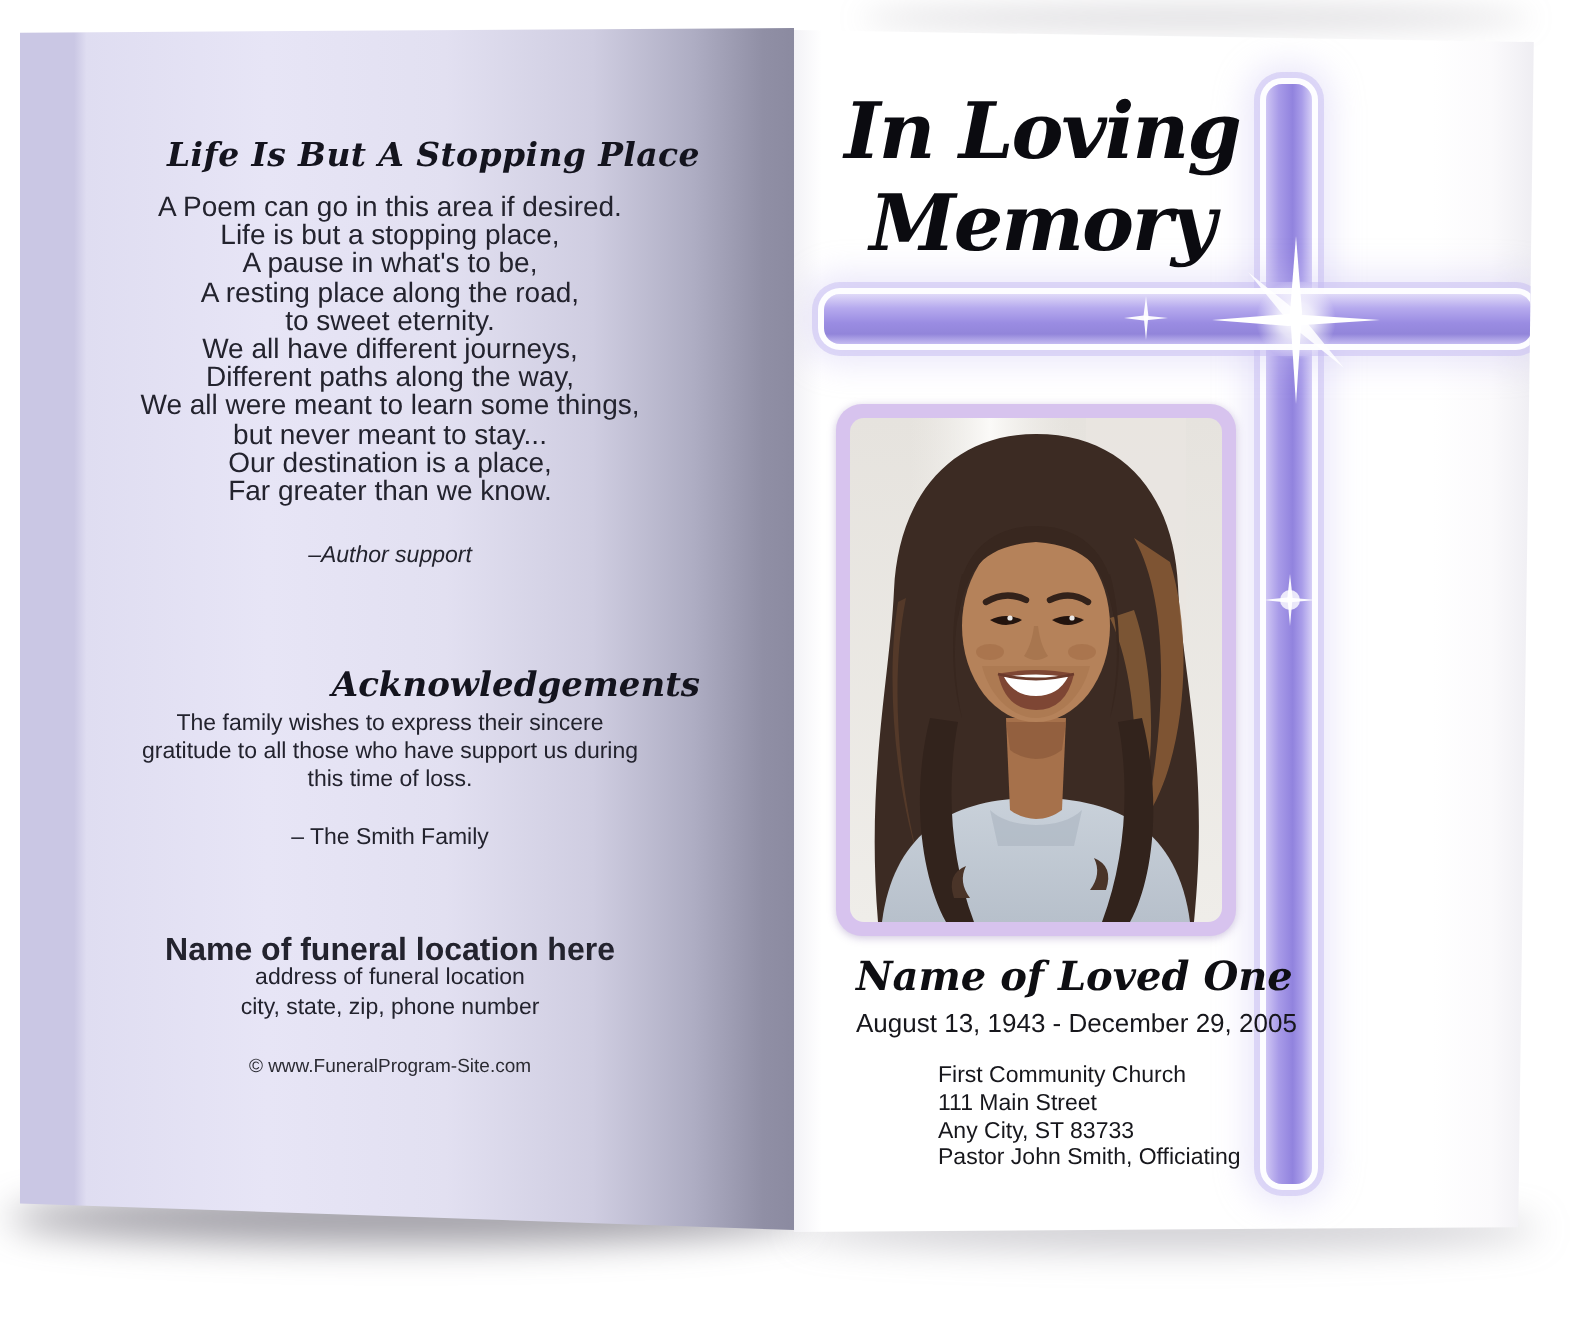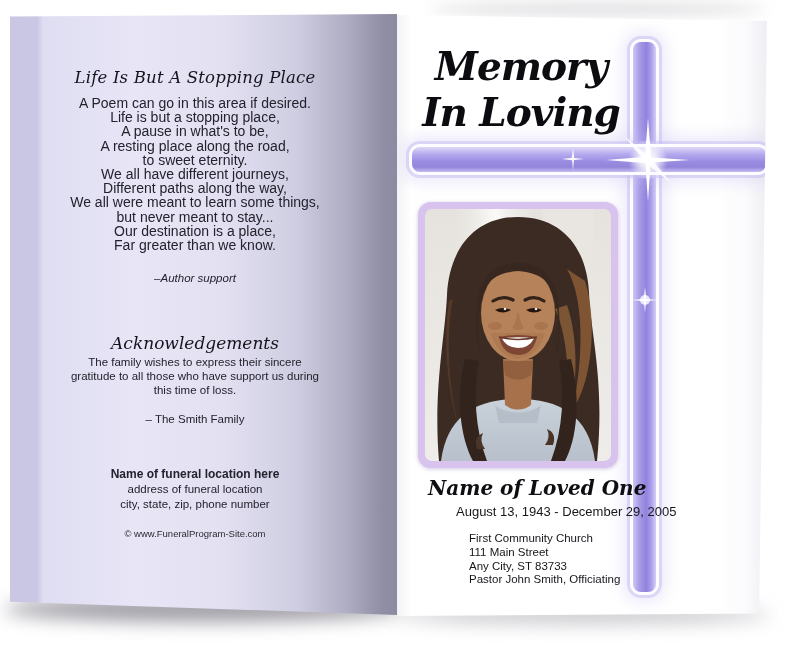--- a/index.html
+++ b/index.html
@@ -14,28 +14,28 @@
   .sh-top   { left:430px; top:3px;  width:336px; height:12px; background:rgba(142,140,150,0.30); filter:blur(7px); }
 
   
   .page-left { position:absolute; left:10px; top:14px; width:387px; height:601px;
     clip-path: polygon(0 0.4%, 100% 0, 100% 100%, 0 97.8%);
     background: linear-gradient(to right,
       #cac7e4 0%, #cac7e4 7%, #dfddf1 8.6%, #e7e5f6 32%, #e2e0f1 55%,
       #cfcde1 74%, #aeadc3 87%, #908fa5 96%, #8b8aa0 100%);
   }
   .lp-content { position:absolute; left:30px; top:0; width:310px; text-align:center; color:#23232e; }
-  .serif-title { font-family:"DejaVu Serif","Liberation Serif",serif; font-style:italic; font-weight:normal; color:#14141e; }
+  .serif-title { font-family:"DejaVu Serif","Liberation Serif",serif; font-style:italic; font-weight:bold; color:#14141e;text-align:right; }
   .poem-title   { position:absolute; left:0; top:54px;  width:310px; font-size:16.5px; letter-spacing:0.2px; }
   .poem-body    { position:absolute; left:0; top:82px;  width:310px; font-size:14px; line-height:14.2px; white-space:pre-line; }
   .poem-author  { position:absolute; left:0; top:258px; width:310px; font-size:11.5px; font-style:italic; }
   .ack-title    { position:absolute; left:0; top:319px; width:310px; font-size:17px; }
   .ack-body     { position:absolute; left:0; top:341px; width:310px; font-size:11.5px; line-height:14.2px; white-space:pre-line; }
   .ack-sign     { position:absolute; left:0; top:399px; width:310px; font-size:11.5px; }
-  .loc-name     { position:absolute; left:0; top:453px; width:310px; font-size:12px; font-weight:bold; }
+  .loc-name     { position:absolute; left:0; top:453px; width:310px; font-size:16px; font-weight:bold; }
   .loc-lines    { position:absolute; left:0; top:468px; width:310px; font-size:11.5px; line-height:14.6px; white-space:pre-line; }
   .copyright    { position:absolute; left:0; top:514px; width:310px; font-size:9.5px; color:#2b2b33; }
 
   
   .page-right { position:absolute; left:397px; top:15px; width:371px; height:601px;
     clip-path: polygon(0 0, 99.7% 1%, 97.6% 99.6%, 0 100%);
     background: linear-gradient(to right, #f3f2f6 0px, #ffffff 14px, #ffffff 86%, #fbfafc 94%, #eeedf2 100%);
   }
   .memorial-title { position:absolute; left:14px; top:28px; width:220px; text-align:center;
     font-family:"DejaVu Serif","Liberation Serif",serif; font-style:italic; font-weight:bold;
@@ -51,21 +51,21 @@
   .sparkle { position:absolute; }
 
   
   .photo-frame { position:absolute; left:21px; top:187px; width:200px; height:266px;
     background:#d7c3ee; border-radius:13px; padding:7px;
     box-shadow: 0 1px 4px rgba(150,130,185,0.45); }
   .photo-frame svg { display:block; width:186px; height:252px; border-radius:7px; }
 
   .deceased-name  { position:absolute; left:31px; top:461px; font-family:"DejaVu Serif","Liberation Serif",serif;
                     font-style:italic; font-weight:bold; font-size:20px; color:#0e0e12; }
-  .deceased-dates { position:absolute; left:31px; top:489px; font-size:13px; color:#17171c;margin-left:28px; }
+  .deceased-dates { position:absolute; left:31px; top:489px; font-size:13px; color:#17171c; }
   .service-block  { position:absolute; left:32px; top:517px; font-size:11.5px; line-height:13.8px;
                     color:#17171c; white-space:pre-line;margin-left:40px; }
 </style>
 </head>
 <body>
 
 <div class="canvas">
 
   <div class="shadow-blob sh-top"></div>
   <div class="shadow-blob sh-left"></div>
@@ -128,22 +128,22 @@
       </svg>
 
       <svg class="sparkle" style="left:235px; top:272px;" width="26" height="26" viewBox="0 0 26 26">
         <circle cx="13" cy="13" r="5" fill="#ffffff" opacity="0.8"></circle>
         <path d="M13 0 L14.3 11.7 L13 26 L11.7 11.7 Z" fill="#ffffff" opacity="0.95"></path>
         <path d="M0 13 L11.7 11.7 L26 13 L11.7 14.3 Z" fill="#ffffff" opacity="0.95"></path>
       </svg>
     </div>
 
     <div class="memorial-title">
+      <div>In Loving</div>
       <div>Memory</div>
-      <div>In Loving</div>
     </div>
 
     <div class="photo-frame">
       <svg viewBox="0 0 186 252" preserveAspectRatio="none">
         <defs>
           <linearGradient id="bg" x1="0" y1="0" x2="0" y2="1">
             <stop offset="0" stop-color="#e6e3de"></stop>
             <stop offset="1" stop-color="#efede9"></stop>
           </linearGradient>
           <linearGradient id="win" x1="0" y1="0" x2="1" y2="0">

